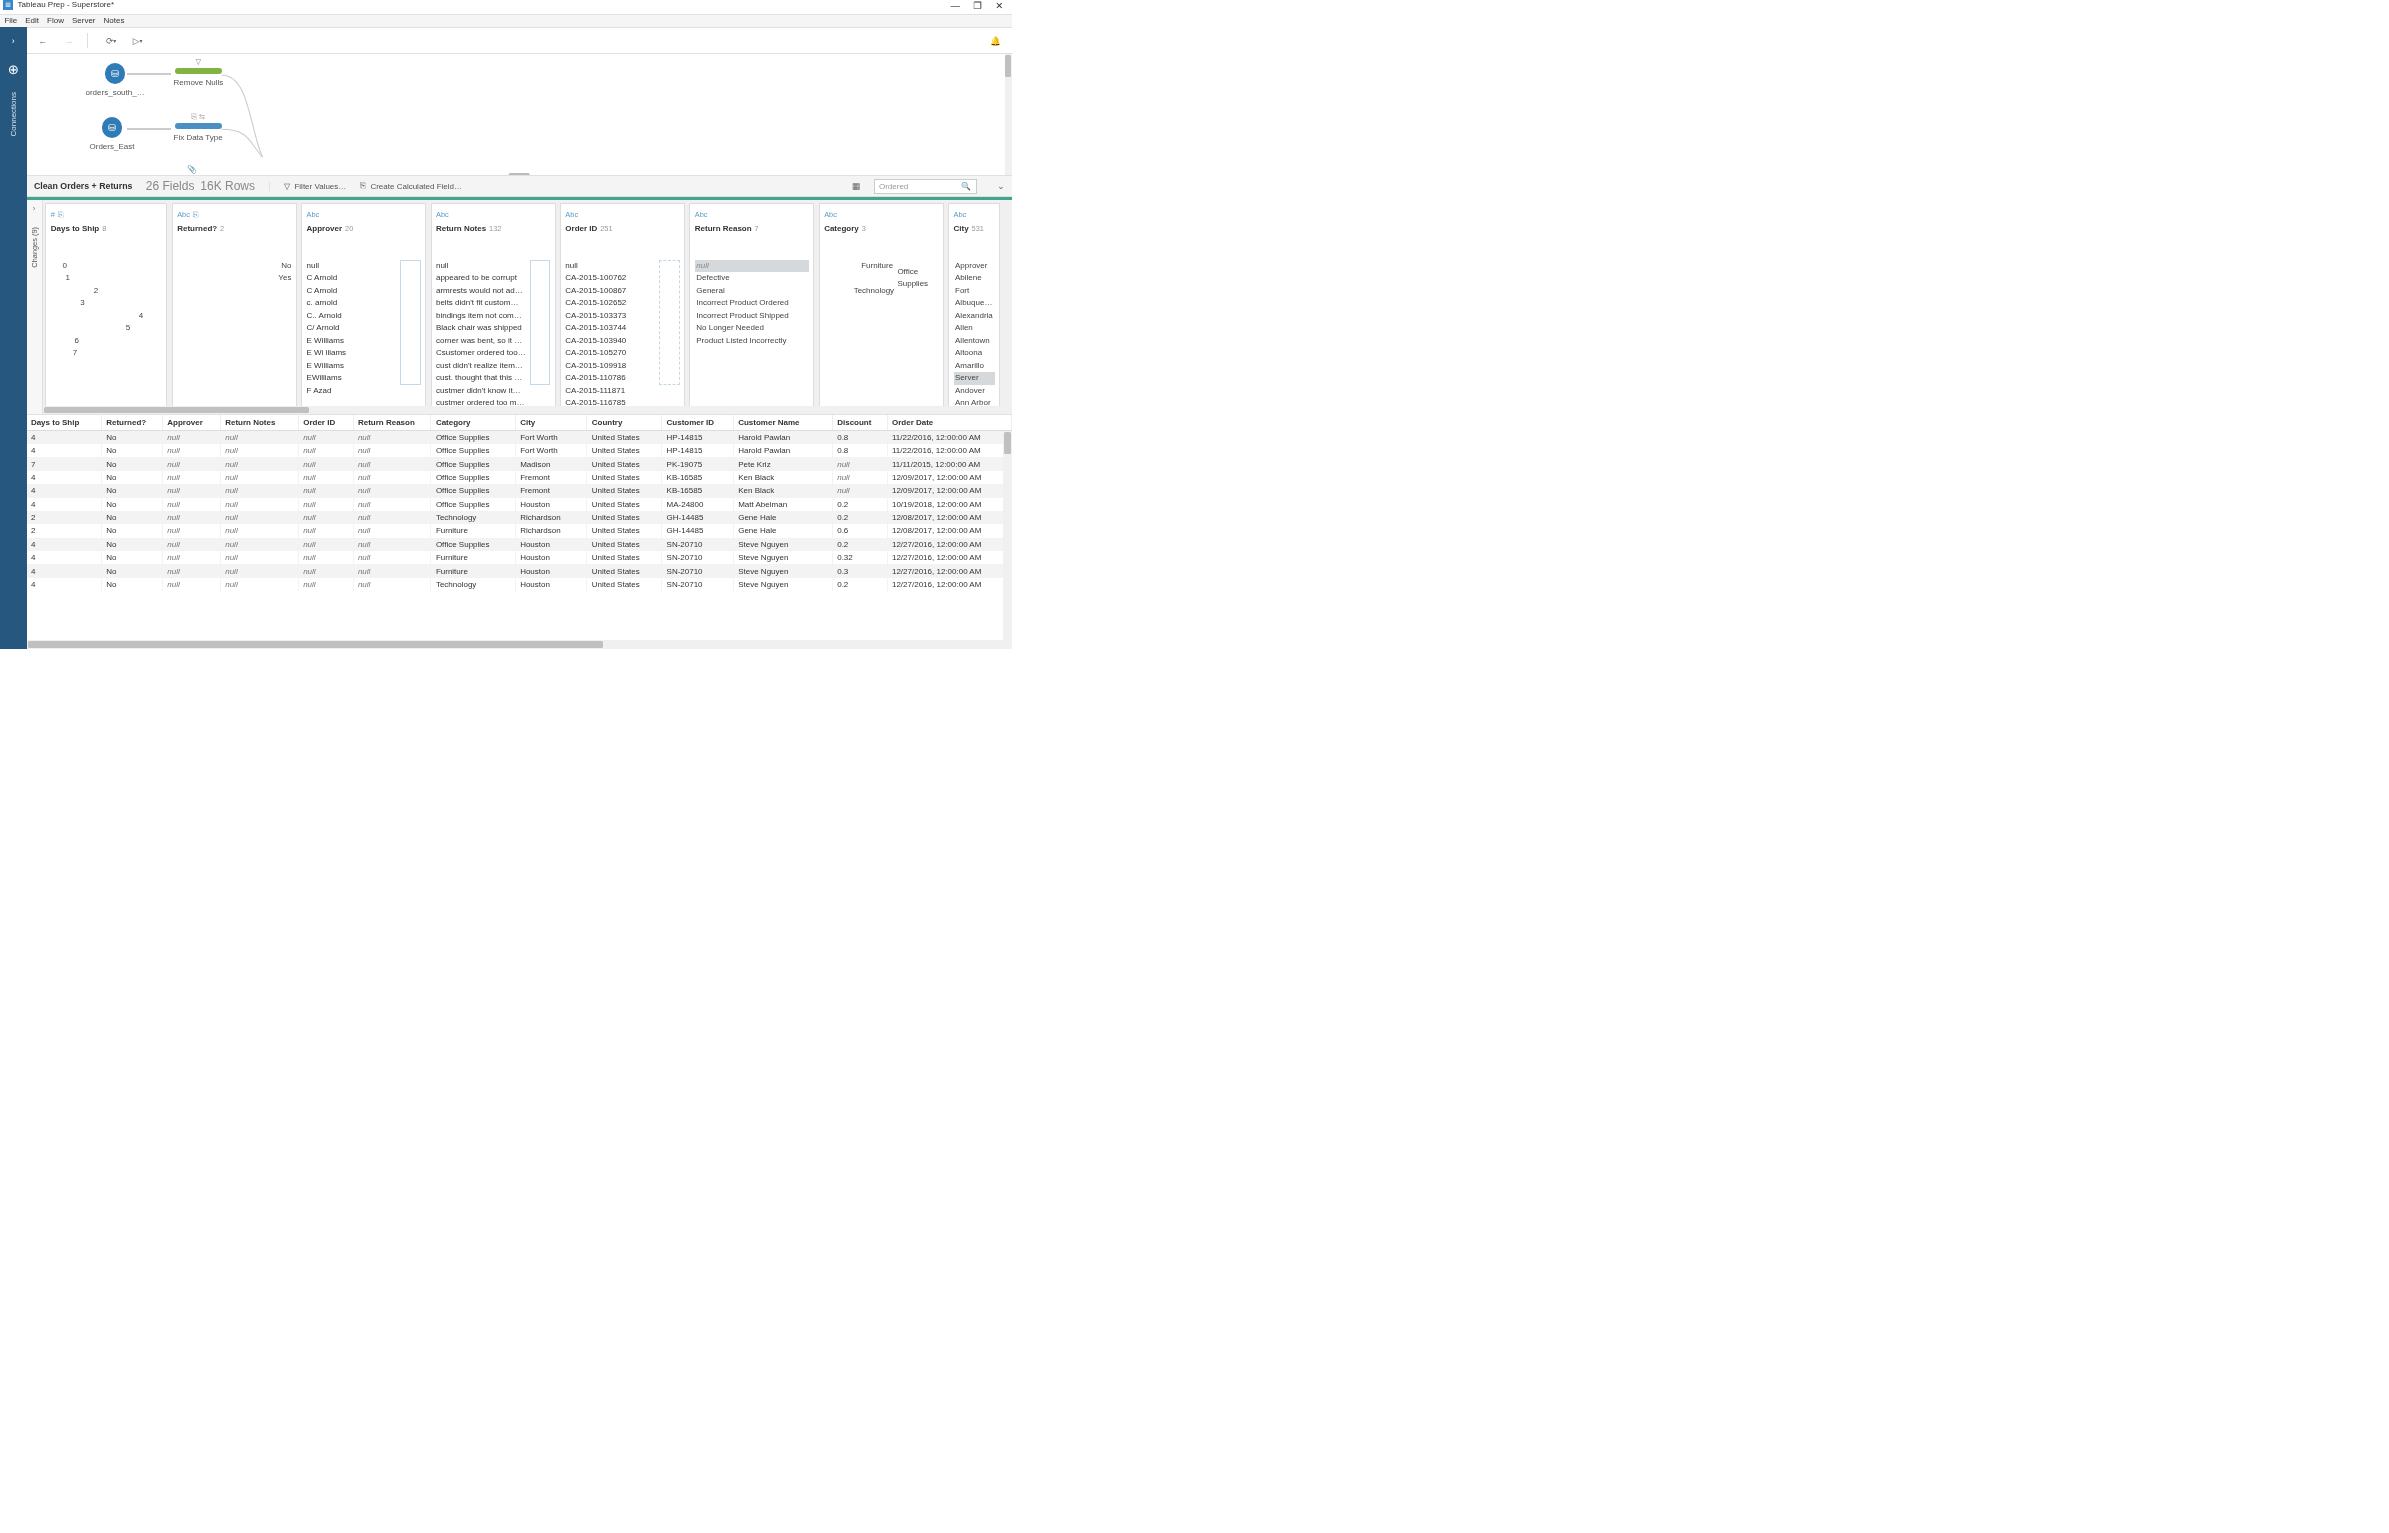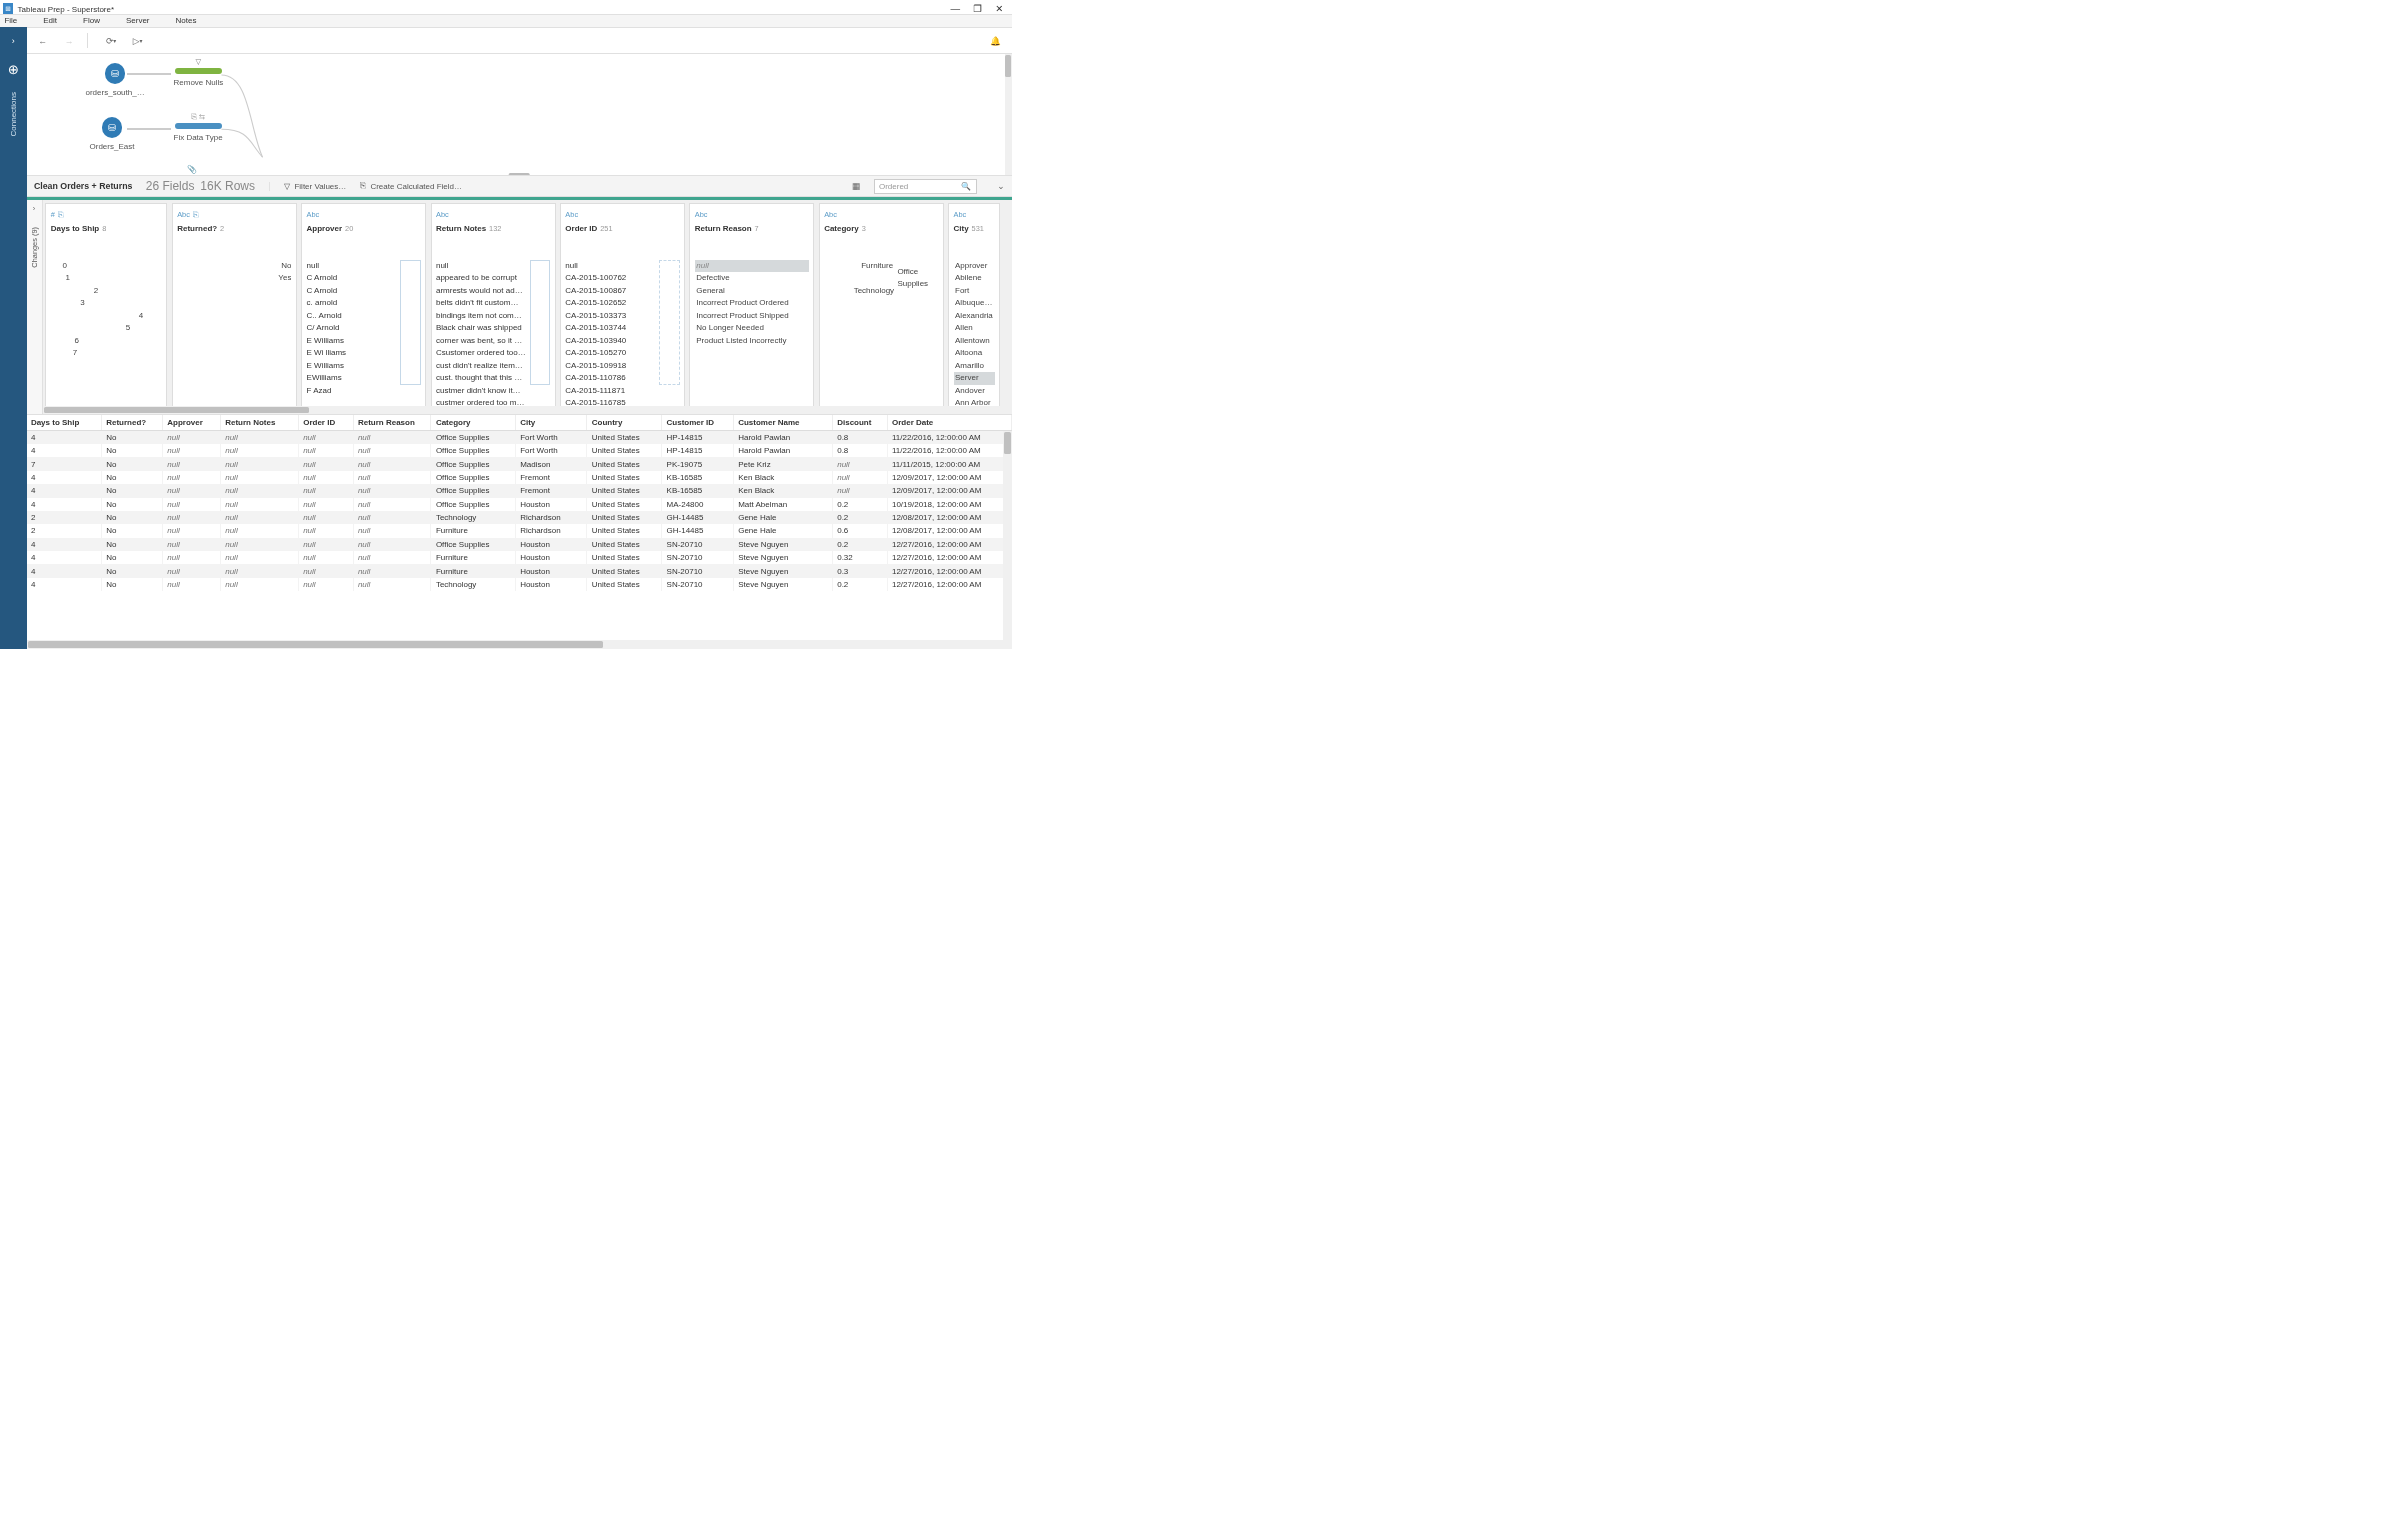--- a/index.html
+++ b/index.html
@@ -1,27 +1,27 @@
 <!DOCTYPE html>
 <html style="font-size:11.8px"><head>
 <meta charset="utf-8">
 <style>
 * { margin: 0; padding: 0; box-sizing: border-box; font-family: -apple-system, BlinkMacSystemFont, "Segoe UI", Arial, sans-serif; }
 body { background: #fff; font-size: 8.8px; color: #333; overflow: hidden; }
 .window { width: 1012px; height: 649px; display: flex; flex-direction: column; }
 
 
-.titlebar { height: 14.7px; background: #fff; display: flex; align-items: flex-end; padding: 0 2.9px; border-bottom: 0.7px solid #e0e0e0; }
+.titlebar { height: 14.7px; background: #fff; display: flex; align-items: flex-start; padding: 0 2.9px; border-bottom: 0.7px solid #e0e0e0; }
 .titlebar .app-icon { width: 10.3px; height: 10.3px; background: #3a87c7; margin-right: 4.4px; display:flex; align-items:center; justify-content:center; color:#fff; font-size:6.6px; }
 .titlebar .title { font-size: 8px; color: #333; }
 .titlebar .win-controls { margin-left: auto; display: flex; gap: 13.3px; padding-right: 5.9px; }
 .titlebar .win-controls span { font-size: 9.6px; color: #333; cursor: default; }
 
 
-.menubar { height: 13.3px; background: #f5f5f5; display: flex; align-items: center; padding: 0 4.4px; gap: 26px; border-bottom: 0.7px solid #e0e0e0; }
+.menubar { height: 13.3px; background: #f5f5f5; display: flex; align-items: center; padding: 0 4.4px; gap: 8px; border-bottom: 0.7px solid #e0e0e0; }
 .menubar span { font-size: 8px; color: #333; }
 
 
 .toolbar-row { height: 26.5px; display: flex; align-items: center; background: #fff; border-bottom: 0.7px solid #e0e0e0; }
 .left-rail-top { width: 26.5px; height: 26.5px; background: #25577f; display:flex; align-items:center; justify-content:center; color:#fff; }
 .tb-btn { width: 20.6px; height: 20.6px; display:flex; align-items:center; justify-content:center; color:#666; margin-left:5.9px; }
 .tb-sep { width:0.7px; height:14.7px; background:#ddd; margin:0 7.4px; }
 .tb-right { margin-left:auto; padding-right:10.3px; color:#666; }
 
 

